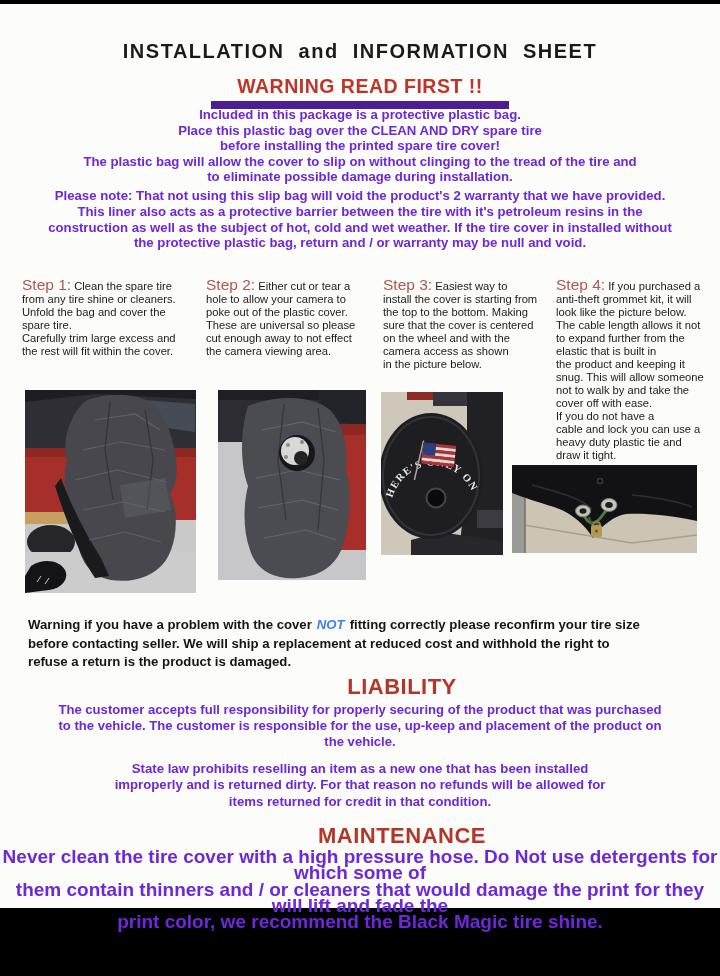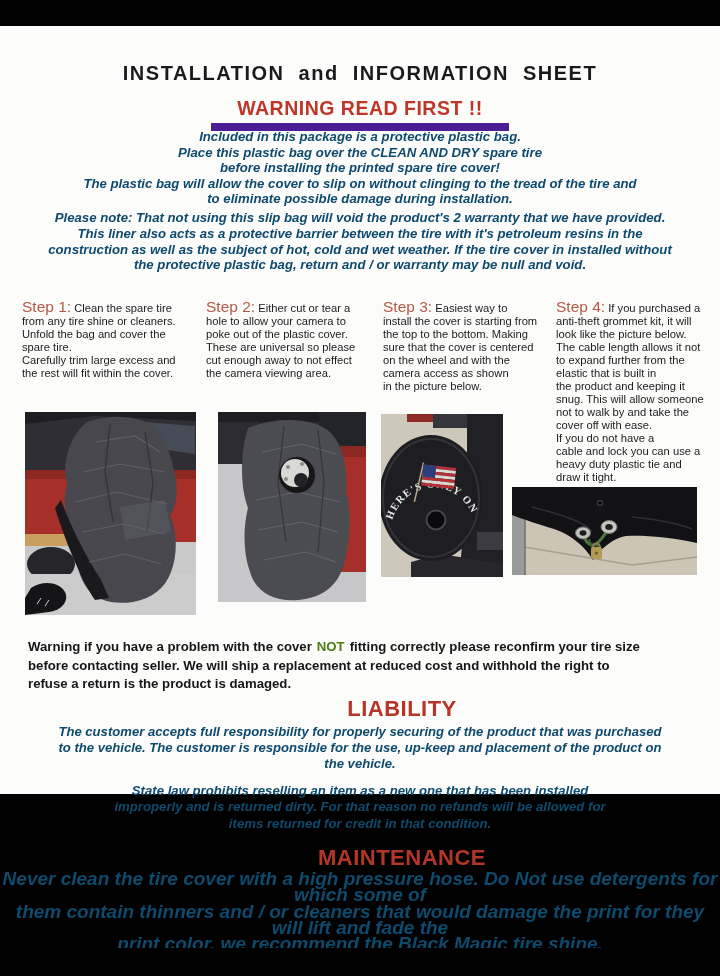--- a/index.html
+++ b/index.html
@@ -1,43 +1,43 @@
 <!DOCTYPE html>
 <html><head>
 <meta charset="utf-8">
 <style>
   html,body{margin:0;padding:0;background:#000;}
   .page{position:relative;width:720px;height:976px;background:#000;overflow:hidden;
         font-family:"Liberation Sans",sans-serif;}
-  .sheet{position:absolute;left:0;top:26px;width:720px;height:768px;background:#fcfcfb;}
+  .sheet{position:absolute;left:0;top:4px;width:720px;height:904px;background:#fcfcfb;}
   .abs{position:absolute;}
   .center{left:0;width:720px;text-align:center;}
   .pre{white-space:pre-line;}
   .title{top:36px;font-size:20px;font-weight:bold;color:#1a1a1a;letter-spacing:1.5px;white-space:pre;}
   .warnhead{top:71px;}
   .warnhead span{display:inline-block;color:#bf3628;font-size:19.5px;font-weight:bold;
         letter-spacing:.5px;border-bottom:8px solid #4c1d95;padding:0 26px 3px;}
-  .bodytext{font-weight:bold;color:#0c4a6e;font-style:italic;}
+  .bodytext{font-weight:bold;color:#6d28d9;}
   .intro1{top:103px;font-size:13.2px;line-height:15.6px;}
   .intro2{top:184px;font-size:13.2px;line-height:15.8px;}
   .step{top:274px;font-size:11.2px;line-height:13px;color:#1b1b1b;}
   .step .lbl{font-size:15.5px;color:#b25848;}
   .step .txt{white-space:pre-line;}
   .s1{left:22px;width:186px;}
   .s2{left:206px;width:178px;}
   .s3{left:383px;width:174px;}
   .s4{left:556px;width:164px;}
   .photo{display:block;}
   .p1{left:25px;top:386px;}
   .p2{left:218px;top:386px;}
   .p3{left:381px;top:388px;}
   .p4{left:512px;top:461px;}
   .note{left:28px;top:612px;width:676px;font-size:13.2px;line-height:18.6px;
         font-weight:bold;color:#161616;text-align:left;}
-  .note .hl{color:#4d7c0f;padding:0 5px;}
+  .note .hl{color:#3b82f6;padding:0 5px;font-style:italic;}
   .redhead{font-size:22px;font-weight:bold;color:#b53629;letter-spacing:.5px;padding-left:42px;}
   .liabhead{top:670px;}
   .liab1{top:698px;font-size:13.1px;line-height:16.2px;}
   .liab2{top:757px;font-size:13.2px;line-height:16.4px;}
   .mainthead{top:819px;}
   .maintp{top:845px;font-size:19px;line-height:16.3px;text-align:center;}
   .barbottom{position:absolute;left:0;top:948px;width:720px;height:28px;background:#000;}
   .bartop{position:absolute;left:0;top:0;width:720px;height:14px;background:#000;}
 </style>
 </head>

